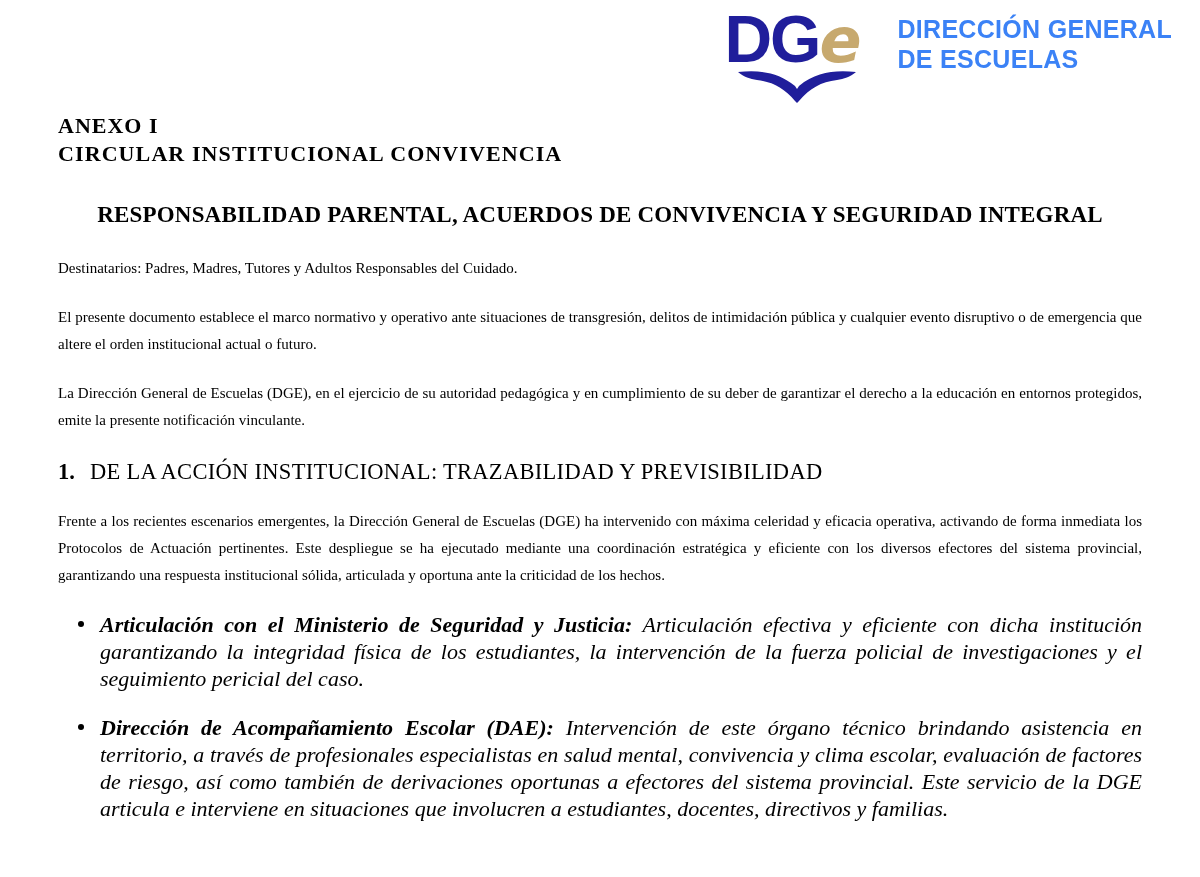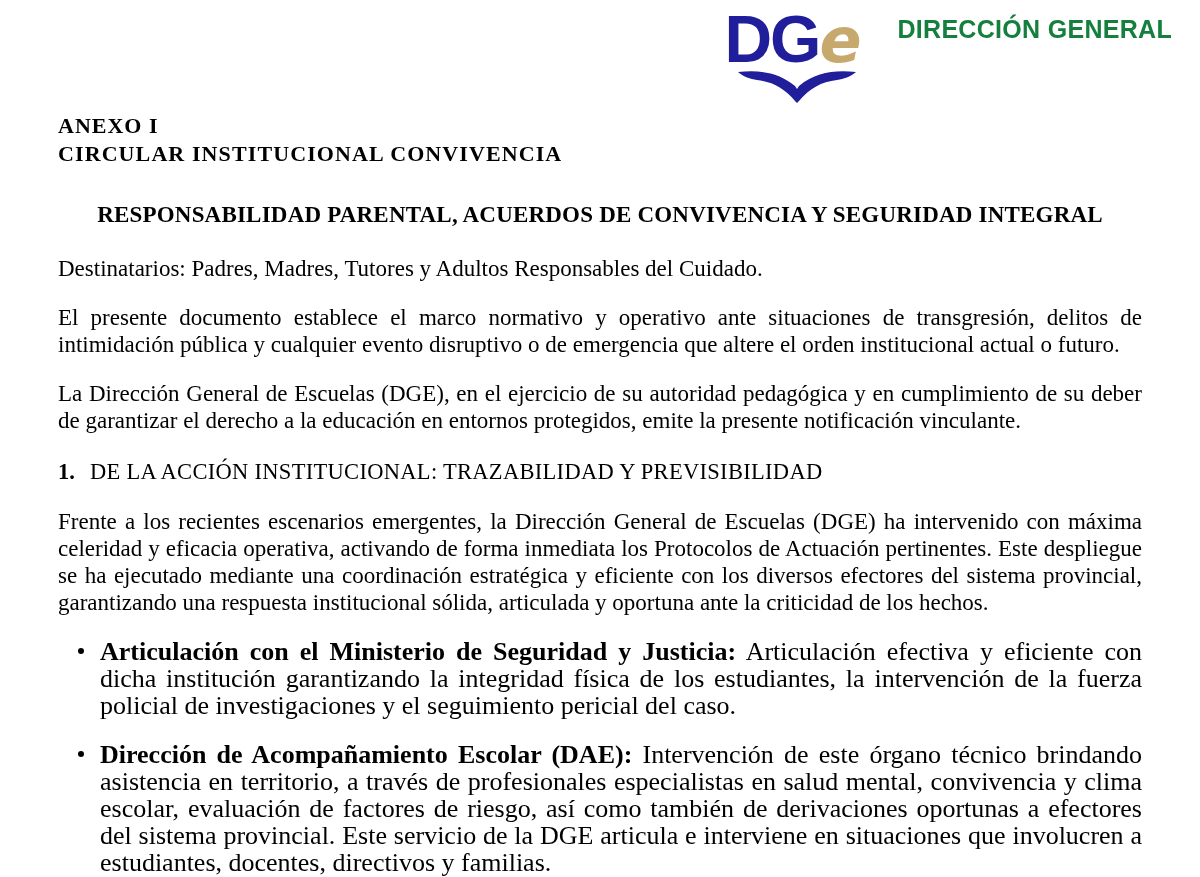--- a/index.html
+++ b/index.html
@@ -61,21 +61,21 @@
     left: 18px;
     top: 64px;
     width: 118px;
     height: 34px;
   }
   .logo-wordmark {
     font-family: "Liberation Sans", "DejaVu Sans", sans-serif;
     font-weight: bold;
     font-size: 25px;
     line-height: 30px;
-    color: #15803d;
+    color: #3b82f6;
     letter-spacing: 0.3px;
     padding-top: 8px;
     white-space: nowrap;
   }
 
   
   .doc {
     position: absolute;
     left: 58px;
     top: 112px;
@@ -95,21 +95,21 @@
     text-align: center;
     font-weight: bold;
     font-size: 23px;
     line-height: 29px;
     letter-spacing: 0.2px;
     margin-top: 32px;
     padding: 0 0px;
   }
 
   p.para {
-    font-size: 23px;
+    font-size: 15px;
     line-height: 27px;
     text-align: justify;
     margin: 0;
     padding-top: 22px;
   }
   p.para.first { padding-top: 26px; }
 
   .section-heading {
     padding-top: 24px;
     font-size: 22.5px;
@@ -129,23 +129,24 @@
 
   ul.bullets {
     list-style: none;
     margin: 0;
     padding: 0;
   }
   ul.bullets > li {
     position: relative;
     padding-left: 42px;
     padding-top: 22px;
-    font-size: 26px;
+    font-size: 22px;
     line-height: 27px;
     text-align: justify;
+    font-style: italic;
   }
   ul.bullets > li .dot {
     position: absolute;
     left: 20px;
     top: 32px;
     width: 6px;
     height: 6px;
     border-radius: 50%;
     background: #000;
   }
@@ -162,20 +163,21 @@
       <div class="logo-letters">
         <span class="logo-dg">DG</span><span class="logo-e">e</span>
       </div>
       <svg class="logo-book" viewBox="0 0 118 34">
         <path d="M0,2 C22,0 40,2 57,16 L59,19 L61,16 C78,2 96,0 118,2 C112,7 106,9 99,10 C83,12 72,18 61,31 L59,33 L57,31 C46,18 35,12 19,10 C12,9 6,7 0,2 Z" fill="#201E9B"></path>
       </svg>
     </div>
 
     <div class="logo-wordmark">
       <div>DIRECCIÓN GENERAL</div>
+      <div>DE ESCUELAS</div>
     </div>
   </div>
 
   <div class="doc">
 
     <div class="title-block">
       <div class="title-line-1">ANEXO I</div>
       <div class="title-line-2">CIRCULAR  INSTITUCIONAL  CONVIVENCIA</div>
     </div>
 

